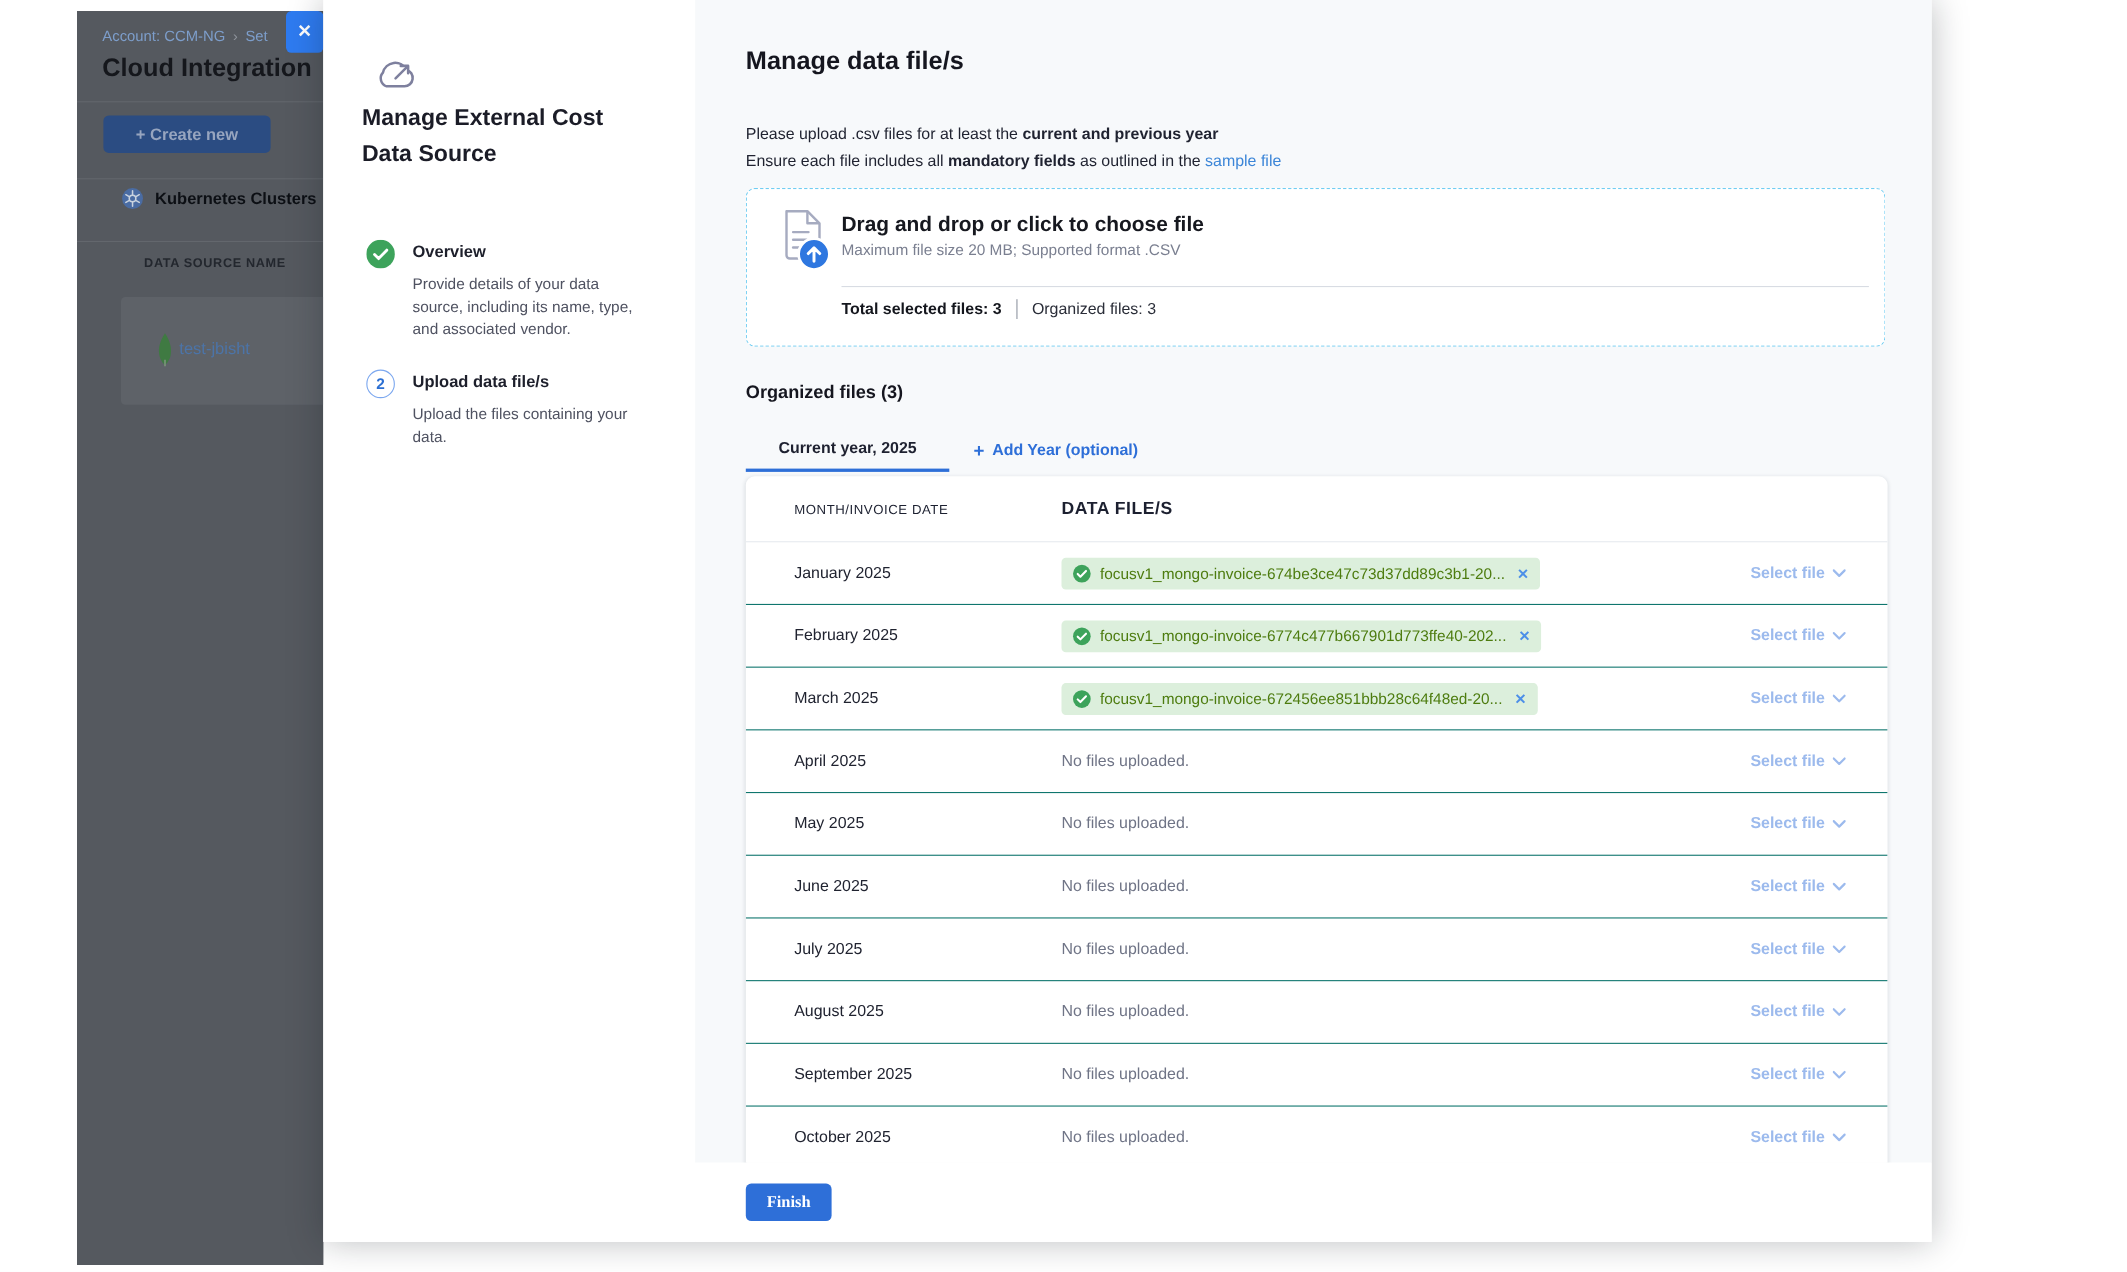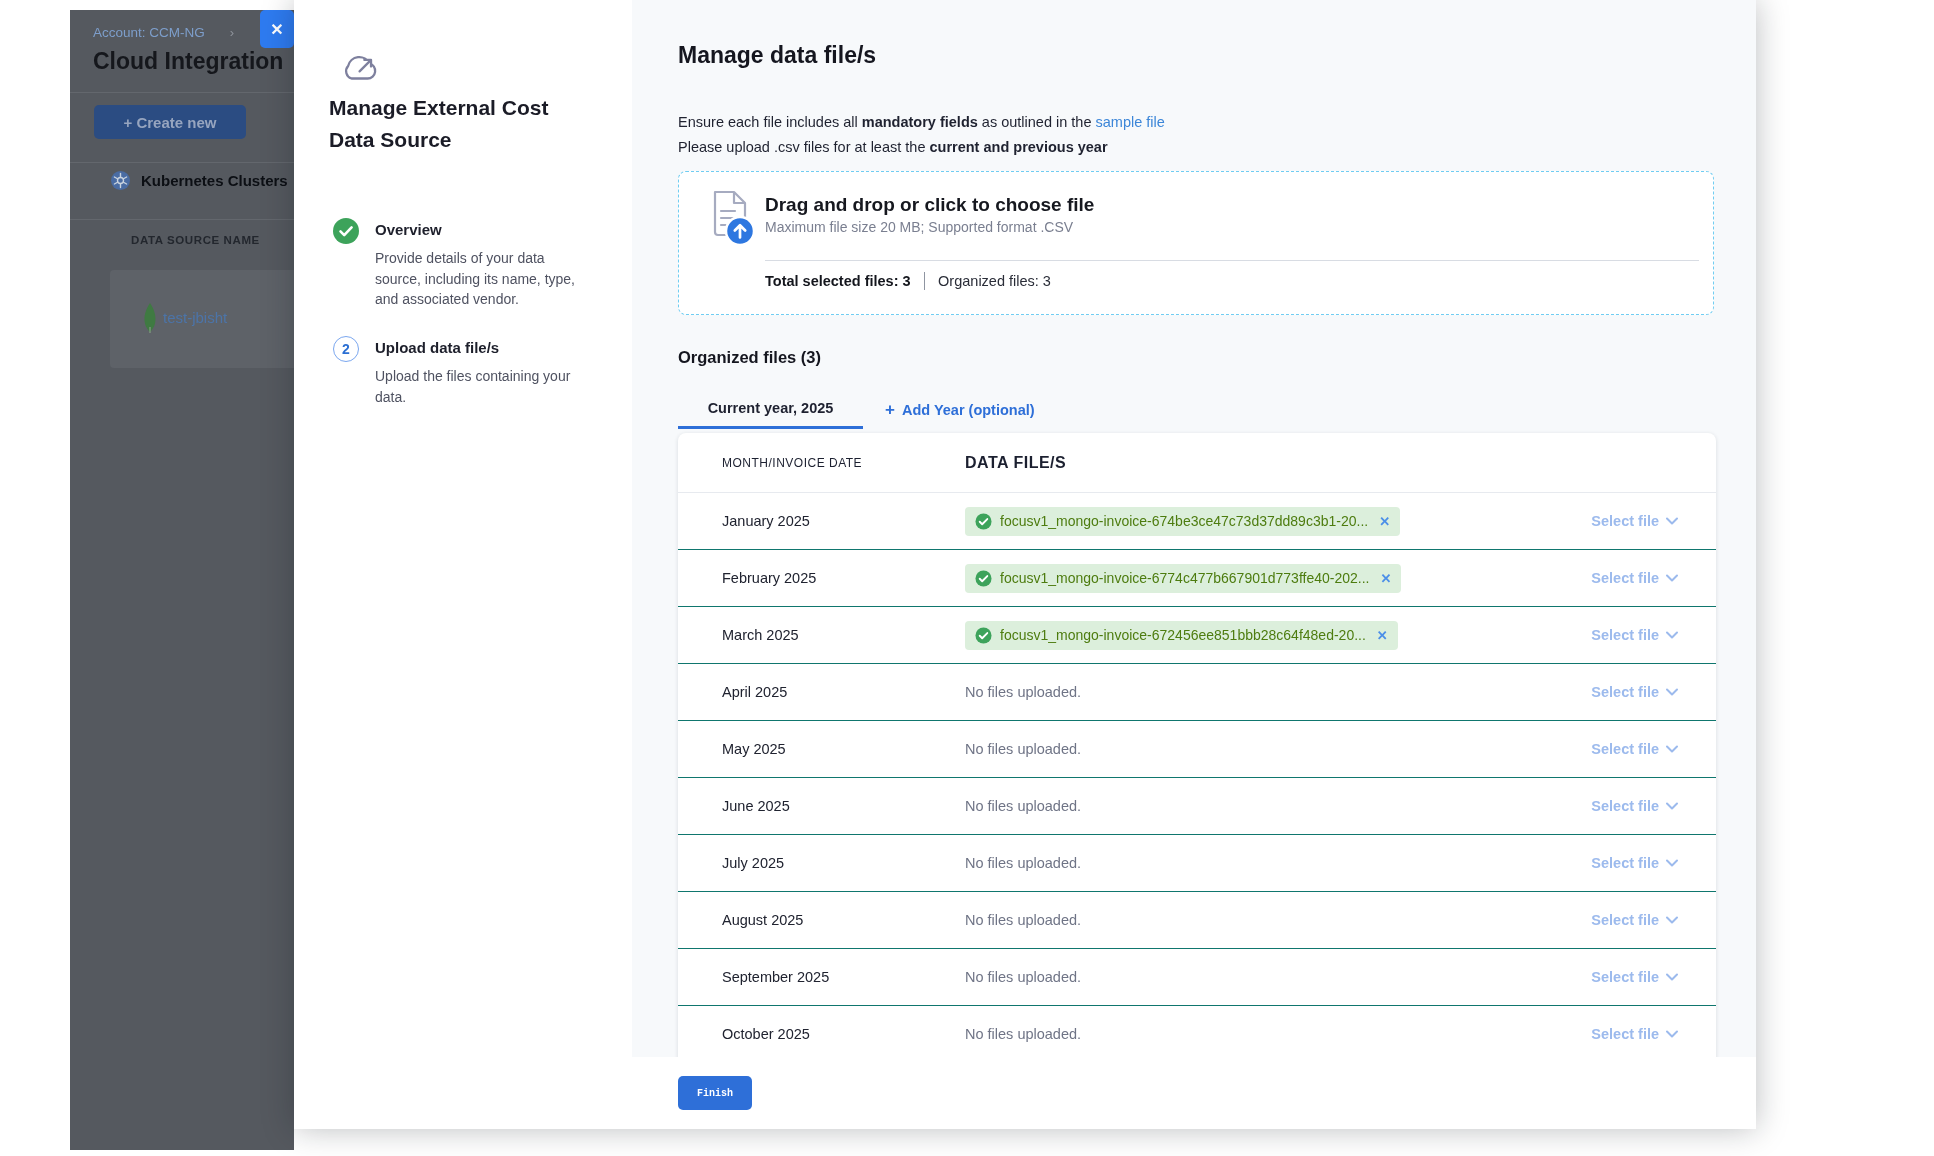--- a/index.html
+++ b/index.html
@@ -3,21 +3,21 @@
 <meta charset="utf-8">
 <style>
   * { margin:0; padding:0; box-sizing:border-box; }
   html,body { width:1934px; height:1156px; background:#ffffff;
     font-family:"Liberation Sans", sans-serif; position:relative; overflow:hidden; }
 
   
   .underlay { position:absolute; left:70px; top:10px; width:224px; height:1140px;
     background:#55595f; overflow:hidden; }
   .crumb { position:absolute; left:23px; top:15px; font-size:13.5px; color:#7d9ecb;
-    white-space:nowrap; display:flex; gap:25px; align-items:flex-end; }
+    white-space:nowrap; display:flex; gap:7px; align-items:flex-end; }
   .crumb .sep { color:#8e939b; font-size:13px; }
   .u-title { position:absolute; left:23px; top:38px; font-size:23px; font-weight:700; color:#15171c; white-space:nowrap; }
   .u-div { position:absolute; left:0; right:0; height:1px; background:#63676d; }
   .u-btn { position:absolute; left:24px; top:95px; width:152px; height:34px;
     background:#2b4c82; color:#97a5bf; border:none; border-radius:5px;
     font-size:15px; font-weight:700; font-family:inherit; }
   .k8s-row { position:absolute; left:40px; top:160px; display:flex; align-items:center; gap:10px; }
   .k8s-label { font-size:15px; font-weight:700; color:#0c0f14; white-space:nowrap; }
   .dsn { position:absolute; left:61px; top:224px; font-size:11.5px; font-weight:700;
     letter-spacing:.6px; color:#23272e; white-space:nowrap; }
@@ -90,21 +90,21 @@
     border-radius:4px; padding:6px 10px; }
   .chip-text { font-size:14px; color:#4d7c0f; }
   .chip-x { background:none; border:none; color:#4c8fe8; font-size:13px; font-weight:700;
     cursor:pointer; font-family:inherit; margin-left:3px; padding:0; }
   .select-file { display:inline-flex; align-items:center; gap:7px; background:none; border:none;
     color:#9cbaed; font-size:14.5px; font-weight:700; font-family:inherit; cursor:pointer; white-space:nowrap; }
 
   .footer { position:absolute; left:338px; top:1057px; width:1124px; height:72px; background:#ffffff; }
   .finish-btn { position:absolute; left:46px; top:19px; height:34px; padding:0 19px;
     background:#2e6fd8; border:none; border-radius:5px; color:#ffffff;
-    font-size:10px; font-weight:700; font-family:Liberation Mono, monospace; cursor:pointer; }
+    font-size:15px; font-weight:700; font-family:Liberation Serif, serif; cursor:pointer; }
 </style>
 </head>
 <body>
 
 <div class="underlay">
   <div class="crumb">
     <span>Account: CCM-NG</span>
     <span class="sep">›</span>
     <span>Set</span>
   </div>
@@ -164,22 +164,22 @@
       <div class="step-icon num-circle">2</div>
       <div class="step-title">Upload data file/s</div>
       <div class="step-desc">Upload the files containing your data.</div>
     </div>
   </div>
 
   <div class="main">
     <div class="m-h1">Manage data file/s</div>
 
     <div class="intro">
+      <div><span>Please upload .csv files for at least the </span><b>current and previous year</b></div>
       <div><span>Ensure each file includes all </span><b>mandatory fields</b><span> as outlined in the </span><a class="link">sample file</a></div>
-      <div><span>Please upload .csv files for at least the </span><b>current and previous year</b></div>
     </div>
 
     <div class="dropzone">
       <svg class="doc-icon" width="46" height="56" viewBox="0 0 46 56">
         <path d="M6 2 h19 l11 11 v29 a3 3 0 0 1 -3 3 H9 a3 3 0 0 1 -3 -3 Z" fill="#ffffff" stroke="#a6abc0" stroke-width="2.2" stroke-linejoin="round"></path>
         <path d="M25 2 v11 h11" fill="none" stroke="#a6abc0" stroke-width="2.2" stroke-linejoin="round"></path>
         <line x1="12" y1="21" x2="26" y2="21" stroke="#a6abc0" stroke-width="2.2" stroke-linecap="round"></line>
         <line x1="12" y1="28" x2="24" y2="28" stroke="#a6abc0" stroke-width="2.2" stroke-linecap="round"></line>
         <line x1="12" y1="35" x2="20" y2="35" stroke="#a6abc0" stroke-width="2.2" stroke-linecap="round"></line>
         <circle cx="31" cy="41" r="14" fill="#2e77e0" stroke="#ffffff" stroke-width="2.5"></circle>

